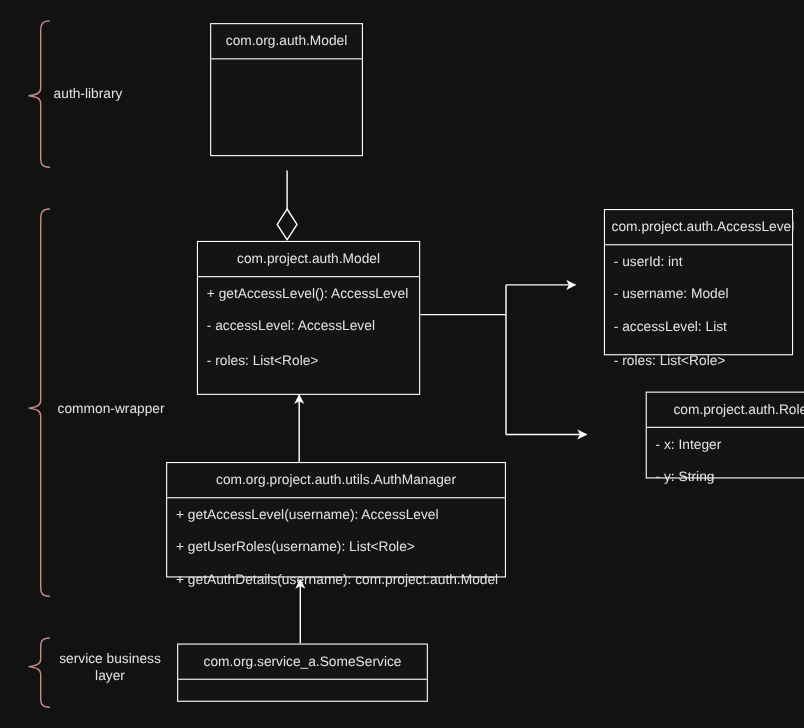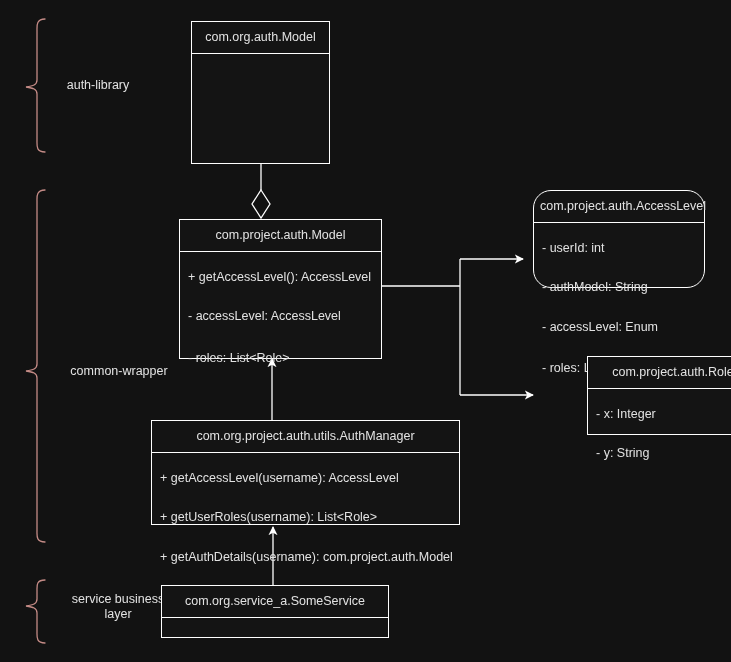--- a/index.html
+++ b/index.html
@@ -45,34 +45,33 @@
   }
   .uml-body {
     box-sizing: border-box;
     padding: 0;
   }
   .uml-member {
     box-sizing: border-box;
     font-size: 12.5px;
     line-height: 1;
     color: #e2e2e2;
-    padding: 19px 8px 8px 8px;
+    padding: 9px 8px 8px 8px;
     white-space: nowrap;
   }
   .uml-member.spacer { color: transparent; }
 
   
   .group-label {
     position: absolute;
     color: #e2e2e2;
     font-size: 12.5px;
     line-height: 15px;
     text-align: center;
     white-space: pre-line;
-    margin-left: 18px;
   }
 </style>
 </head>
 <body>
 
 <div id="canvas">
 
   <svg class="layer" viewBox="0 0 731 662">
     <defs>
       <marker id="arrow-solid" viewBox="0 0 10 10" refX="9" refY="5" markerWidth="7" markerHeight="7" orient="auto-start-reverse">
@@ -133,41 +132,41 @@
     </g>
   </svg>
 
   <div class="group-label" style="left:45px; top:78px; width:70px;">auth-library</div>
 
   <div class="group-label" style="left:45px; top:364px; width:112px;">common-wrapper</div>
 
   <div class="group-label" style="left:45px; top:592px; width:110px;">service business
 layer</div>
 
-  <div class="uml-class" style="left:191px; top:21px; width:139px; height:143px;">
+  <div class="uml-class" style="left:191px; top:21px; width:139px; height:121px;">
     <div class="uml-title">com.org.auth.Model</div>
     <div class="uml-body"></div>
   </div>
 
   <div class="uml-class" style="left:179px; top:219px; width:203px; height:140px;">
     <div class="uml-title">com.project.auth.Model</div>
     <div class="uml-body">
       <div class="uml-member">+ getAccessLevel(): AccessLevel</div>
       <div class="uml-member">- accessLevel: AccessLevel</div>
       <div class="uml-member spacer" style="padding-top:2px; padding-bottom:0;"></div>
       <div class="uml-member">- roles: List&lt;Role&gt;</div>
     </div>
   </div>
 
-  <div class="uml-class" style="left:533px; top:190px; width:172px; height:98px;border-radius:18px;">
+  <div class="uml-class" style="left:549px; top:190px; width:172px; height:133px;">
     <div class="uml-title">com.project.auth.AccessLevel</div>
     <div class="uml-body">
       <div class="uml-member">- userId: int</div>
-      <div class="uml-member">- authModel: String</div>
-      <div class="uml-member">- accessLevel: Enum</div>
+      <div class="uml-member">- username: Model</div>
+      <div class="uml-member">- accessLevel: List</div>
       <div class="uml-member spacer" style="padding-top:2px; padding-bottom:0;"></div>
       <div class="uml-member">- roles: List&lt;Role&gt;</div>
     </div>
   </div>
 
   <div class="uml-class" style="left:542px; top:356px; width:172px; height:79px;margin-left:45px;">
     <div class="uml-title">com.project.auth.Role</div>
     <div class="uml-body">
       <div class="uml-member">- x: Integer</div>
       <div class="uml-member">- y: String</div>

